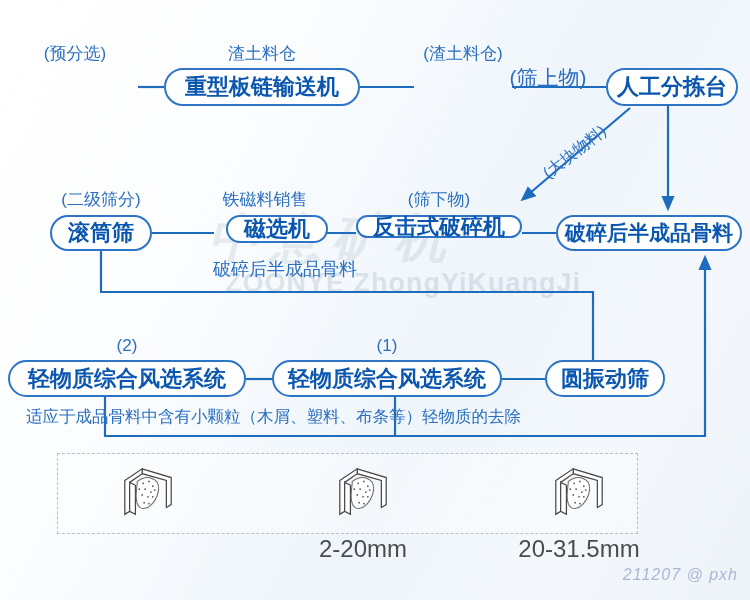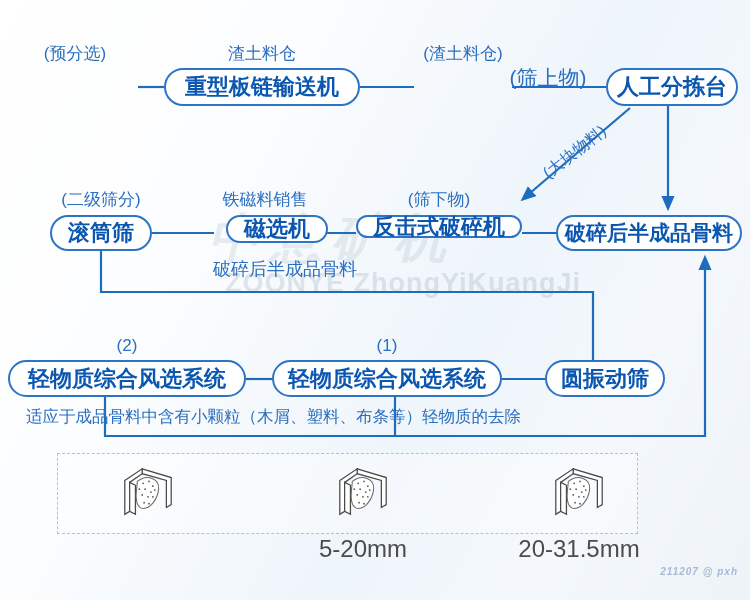--- a/index.html
+++ b/index.html
@@ -67,21 +67,21 @@
   .bi-3{left:547px;top:464px}
   .size-label{
     position:absolute;z-index:4;top:535px;width:150px;text-align:center;
     color:#4c4c4c;font-size:24px;white-space:nowrap;
   }
   .sl-1{left:73px}
   .sl-2{left:288px}
   .sl-3{left:504px}
   .wm-corner{
     position:absolute;right:12px;top:566px;z-index:4;
-    font-size:10px;font-style:italic;font-weight:bold;letter-spacing:1px;
+    font-size:16px;font-style:italic;font-weight:normal;letter-spacing:1px;
     color:#a9b8d3;white-space:nowrap;
   }
 </style>
 </head>
 <body>
 
 <div class="stage">
 
   <div class="wm-cn">中意矿机</div>
   <div class="wm-en">ZOONYE ZhongYiKuangJi</div>
@@ -203,18 +203,18 @@
         <circle cx="40" cy="27" r="0.9"></circle>
       <circle cx="27" cy="32" r="0.9"></circle>
         <circle cx="33" cy="34" r="0.9"></circle>
       <circle cx="38" cy="34" r="0.9"></circle>
         <circle cx="29" cy="40" r="0.9"></circle>
       <circle cx="34" cy="41" r="0.9"></circle>
         <circle cx="24" cy="26" r="0.9"></circle>
     </g>
   </svg>
 
-  <div class="size-label sl-2">5-20mm</div>
+  <div class="size-label sl-2">2-20mm</div>
   <div class="size-label sl-3">20-31.5mm</div>
 
   <div class="wm-corner">211207 @ pxh</div>
 
 </div>
 
 </body></html>

